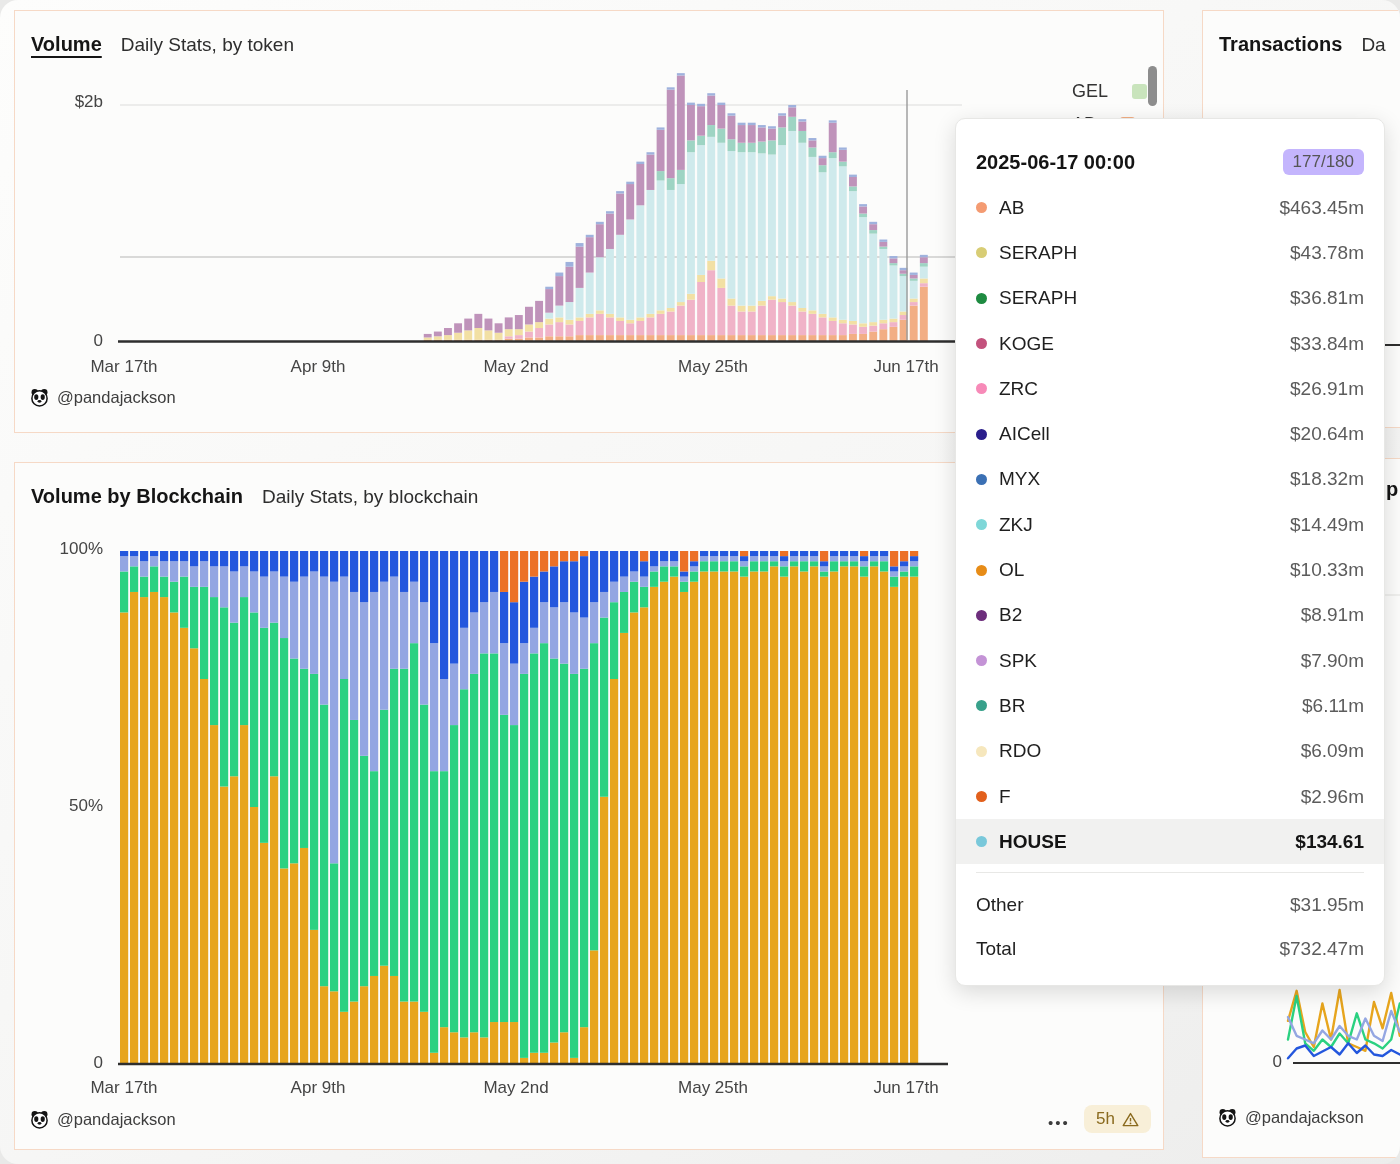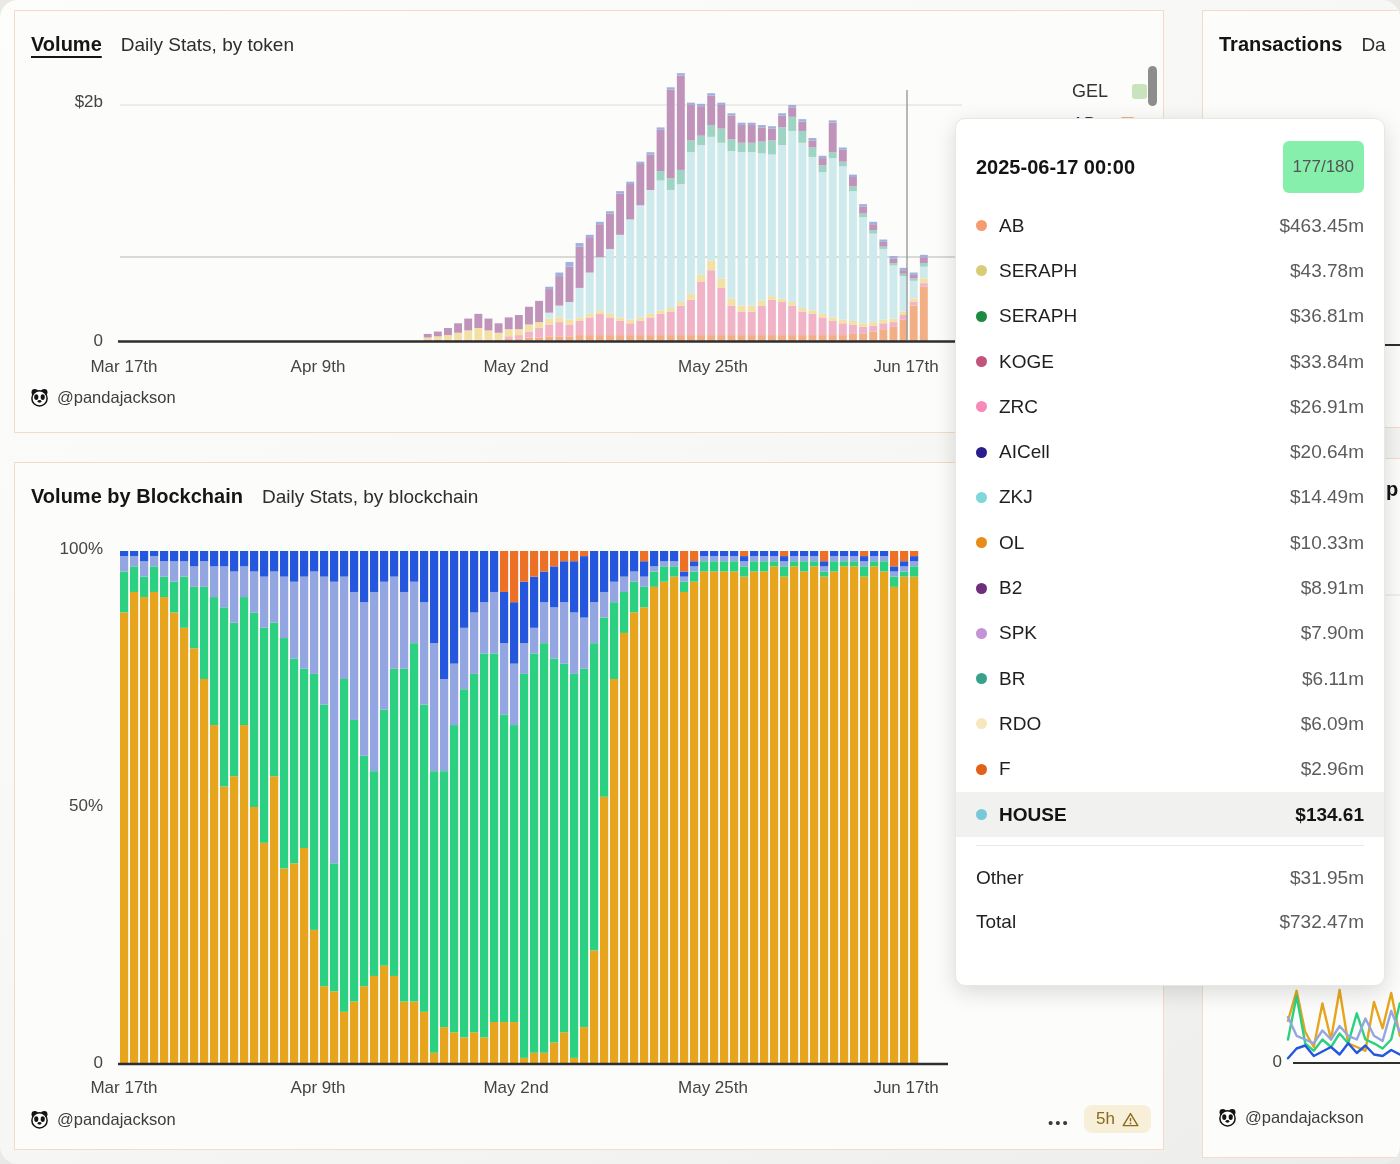--- a/index.html
+++ b/index.html
@@ -18,23 +18,23 @@
   .panda{width:19px;height:19px;flex:0 0 auto;}
   .legend-row{position:absolute;display:flex;align-items:center;gap:24px;font-size:18px;color:#333;}
   .swatch{width:15px;height:15px;border-radius:3px;}
   .scroll-thumb{position:absolute;width:9px;height:40px;border-radius:5px;background:#8d8d8d;}
   #charts-svg{position:absolute;left:0;top:0;z-index:2;}
   .overlay-text{z-index:3;}
   
   .tooltip{position:absolute;left:955px;top:118px;width:430px;height:868px;background:#ffffff;
            border:1px solid #e7e7e5;border-radius:10px;box-shadow:0 6px 22px rgba(0,0,0,.14);
            z-index:10;box-sizing:border-box;padding:18px 0 0 0;}
-  .tt-head{display:flex;align-items:center;justify-content:space-between;padding:4px 20px 10px 20px;}
+  .tt-head{display:flex;align-items:center;justify-content:space-between;padding:4px 20px 10px 20px;margin-top:8px;}
   .tt-ts{font-size:20px;font-weight:700;color:#141414;}
-  .tt-badge{font-size:17px;color:#555;background:#86efac;border-radius:6px;padding:16px 10px;}
+  .tt-badge{font-size:17px;color:#555;background:#c4b5fd;border-radius:6px;padding:3px 10px;}
   .tt-row{display:flex;align-items:center;justify-content:space-between;height:45.3px;padding:0 20px;font-size:19px;}
   .tt-left{display:flex;align-items:center;gap:12px;color:#1f1f1f;}
   .tt-dot{width:11px;height:11px;border-radius:50%;}
   .tt-val{color:#5c5c5c;}
   .tt-row.hl{background:#f1f1f0;}
   .tt-row.hl .tt-left,.tt-row.hl .tt-val{color:#141414;font-weight:600;}
   .tt-divider{height:1px;background:#e8e8e6;margin:8px 20px 10px 20px;}
   .tt-sum{height:44px;}
   .tt-sum .tt-left{color:#1f1f1f;}
   .ellipsis{position:absolute;font-size:15px;letter-spacing:2px;color:#3c3c3c;z-index:3;}
@@ -836,20 +836,27 @@
         </div>
         <div class="tt-row">
           <span class="tt-left">
             <span class="tt-dot" style="background: rgb(42, 30, 140);"></span>
             <span>AICell</span>
           </span>
           <span class="tt-val">$20.64m</span>
         </div>
         <div class="tt-row">
           <span class="tt-left">
+            <span class="tt-dot" style="background: rgb(59, 112, 180);"></span>
+            <span>MYX</span>
+          </span>
+          <span class="tt-val">$18.32m</span>
+        </div>
+        <div class="tt-row">
+          <span class="tt-left">
             <span class="tt-dot" style="background: rgb(126, 215, 216);"></span>
             <span>ZKJ</span>
           </span>
           <span class="tt-val">$14.49m</span>
         </div>
         <div class="tt-row">
           <span class="tt-left">
             <span class="tt-dot" style="background: rgb(231, 140, 23);"></span>
             <span>OL</span>
           </span>

